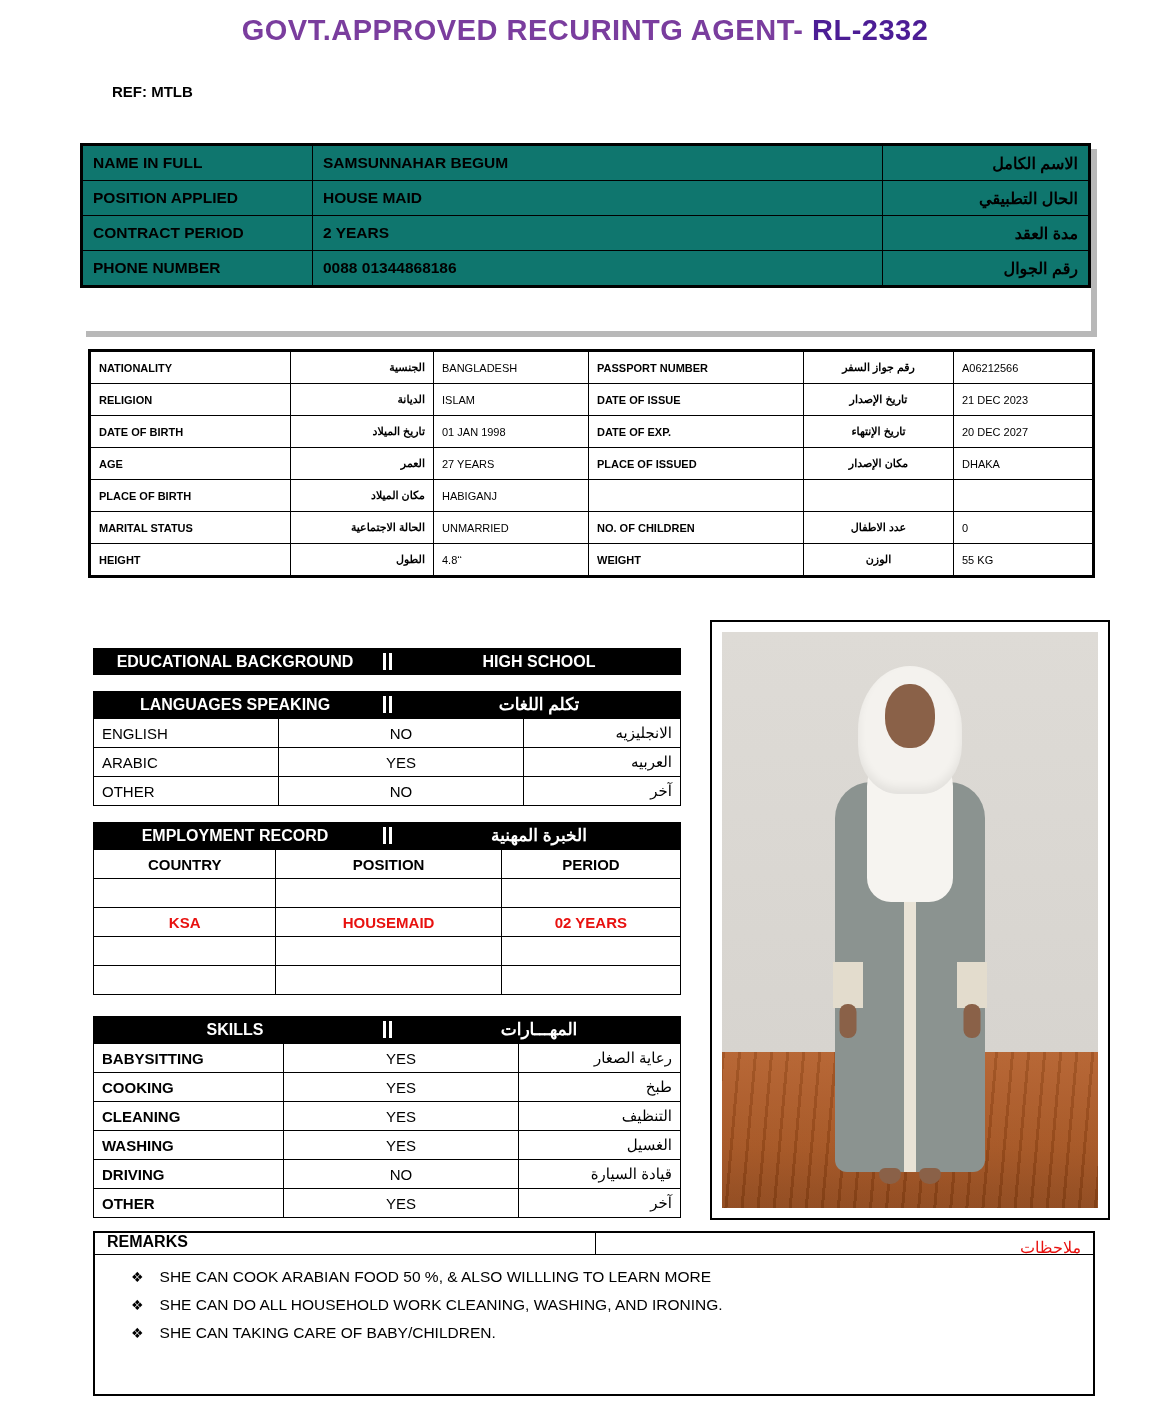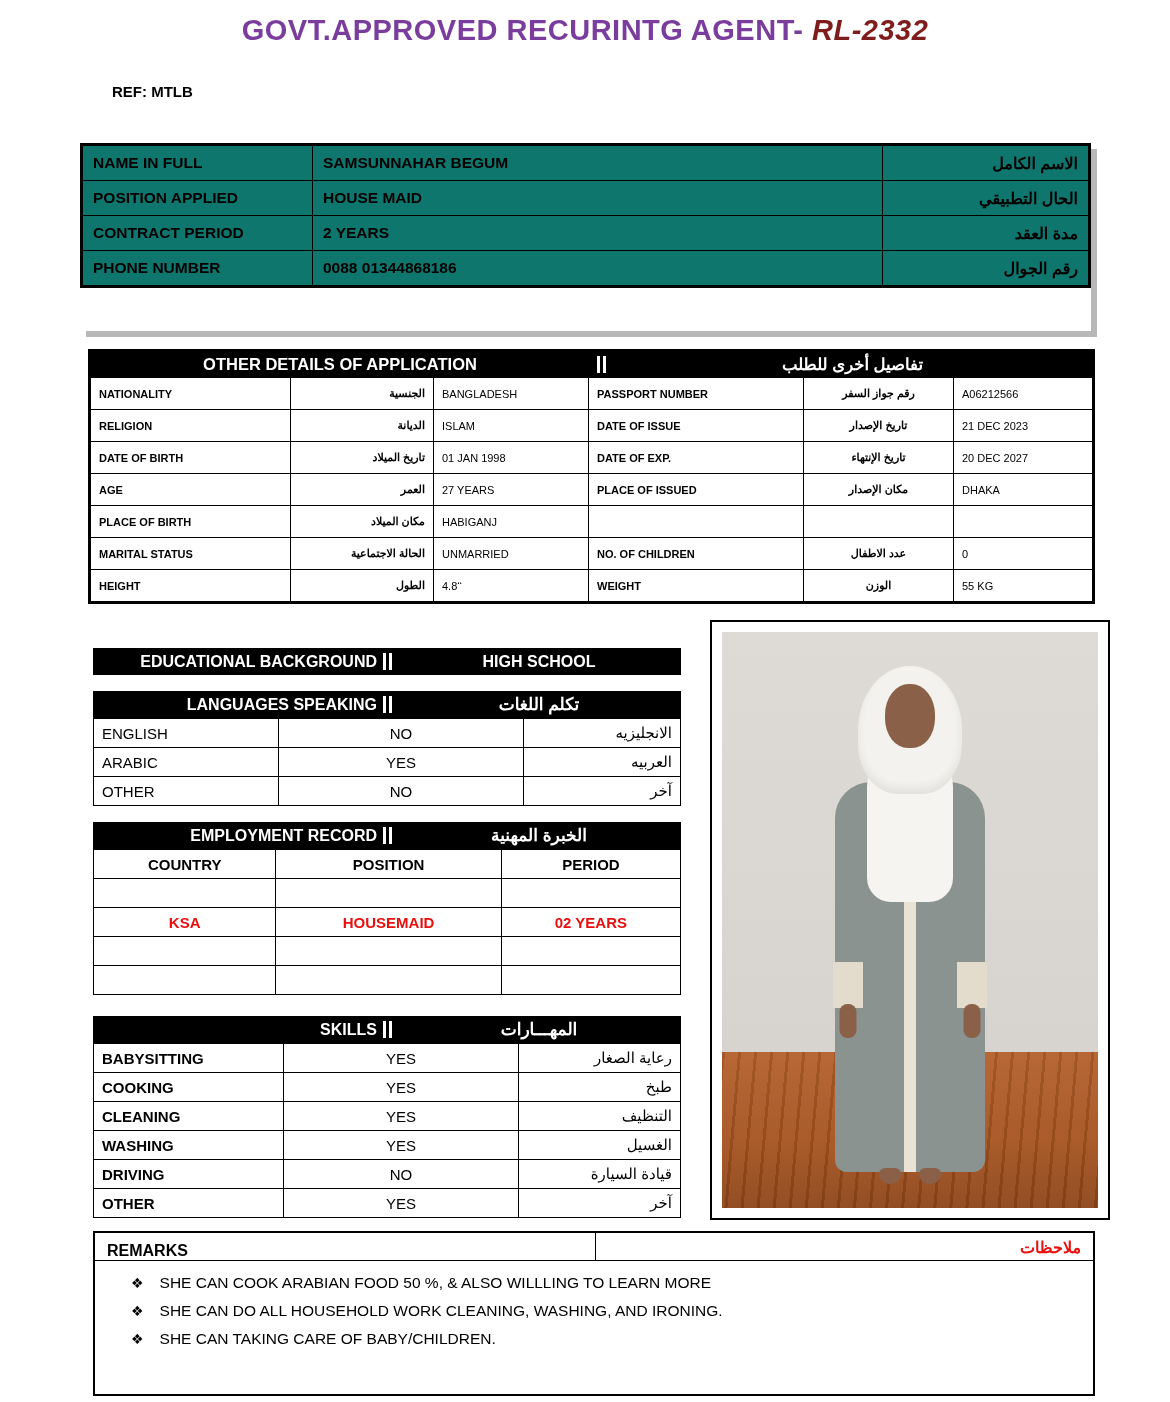--- a/index.html
+++ b/index.html
@@ -18,21 +18,21 @@
 
   
   .title {
     text-align: center;
     font-size: 29px;
     font-weight: bold;
     letter-spacing: 0.5px;
     padding-top: 14px;
   }
   .title .part1 { color: #7a3d9e; }
-  .title .part2 { color: #7f1d1d; font-style: italic; }
+  .title .part2 { color: #4c1d95; }
 
   .ref {
     font-size: 15px;
     font-weight: bold;
     margin: 36px 0 0 112px;
   }
 
   
   table { border-collapse: collapse; }
 
@@ -97,21 +97,21 @@
   .od-r   { width: 215px; font-weight: bold; }
   .od-rar { width: 150px; text-align: center; direction: rtl; font-weight: bold; font-size: 16px; }
   .od-rv  { width: auto; }
 
   
   .edu-wrap { position: absolute; left: 93px; top: 648px; width: 588px; }
   .bar {
     display: flex; background: #000; color: #fff;
     font-weight: bold; font-size: 16px; height: 27px; align-items: center;
   }
-  .bar .b-left { flex: 1; text-align: right; }
+  .bar .b-left { flex: 1; text-align: center; }
   .bar .b-sep { width: 20px; display: flex; justify-content: center; gap: 3px; }
   .bar .b-sep i { display: block; width: 3px; height: 17px; background: #fff; }
   .bar .b-right { flex: 1; text-align: center; }
   .bar .b-right.ar { direction: rtl; font-size: 17px; }
 
   .lang-wrap { position: absolute; left: 93px; top: 691px; width: 588px; }
   .lang-wrap table, .emp-wrap table, .skill-wrap table { width: 100%; }
   .lang-wrap td {
     border: 1px solid #000; height: 29px; font-size: 15px; padding: 0 8px;
   }
@@ -192,29 +192,29 @@
   .fig-feet-l { margin-left: -20px; }
   .fig-feet-r { margin-left: 20px; }
 
   
   .remarks {
     position: absolute; left: 93px; top: 1231px;
     width: 1002px; height: 165px;
     border: 2px solid #000; background: #fff;
   }
   .remarks-head {
-    display: flex; height: 28px; align-items: flex-end;
+    display: flex; height: 22px; align-items: flex-start;
     border-bottom: 1px solid #000;
   }
   .remarks-head .r-l {
     width: 500px; font-weight: bold; font-size: 16px; padding-left: 12px;
   }
   .remarks-head .r-r {
     flex: 1; text-align: right; direction: rtl; padding-right: 12px;
-    color: #e8110f; font-weight: bold; font-size: 16px;
+    color: #e8110f; font-weight: normal; font-size: 16px;
     border-left: 1px solid #000; height: 100%; line-height: 30px;
   }
   .remarks-body { padding: 8px 0 0 36px; }
   .rm-line {
     display: flex; align-items: flex-start; gap: 16px;
     font-size: 15.5px; line-height: 28px;
   }
   .rm-line .bullet { color: #000; font-size: 14px; }
 </style>
 </head>
@@ -251,28 +251,20 @@
       <tr>
         <td class="lbl">PHONE NUMBER</td>
         <td class="val">0088 01344868186</td>
         <td class="ar">رقم الجوال</td>
       </tr>
     </tbody>
   </table>
 </div>
 
 <div class="other-wrap">
-  <div class="other-head">
-    <div class="h-left">OTHER DETAILS OF APPLICATION</div>
-    <div class="h-sep">
-        <i></i>
-        <i></i>
-      </div>
-    <div class="h-right">تفاصيل أخرى للطلب</div>
-  </div>
   <table>
     <tbody>
       <tr>
         <td class="od-l">NATIONALITY</td>
         <td class="od-lar">الجنسية</td>
         <td class="od-v">BANGLADESH</td>
         <td class="od-r">PASSPORT NUMBER</td>
         <td class="od-rar">رقم جواز السفر</td>
         <td class="od-rv">A06212566</td>
       </tr>

